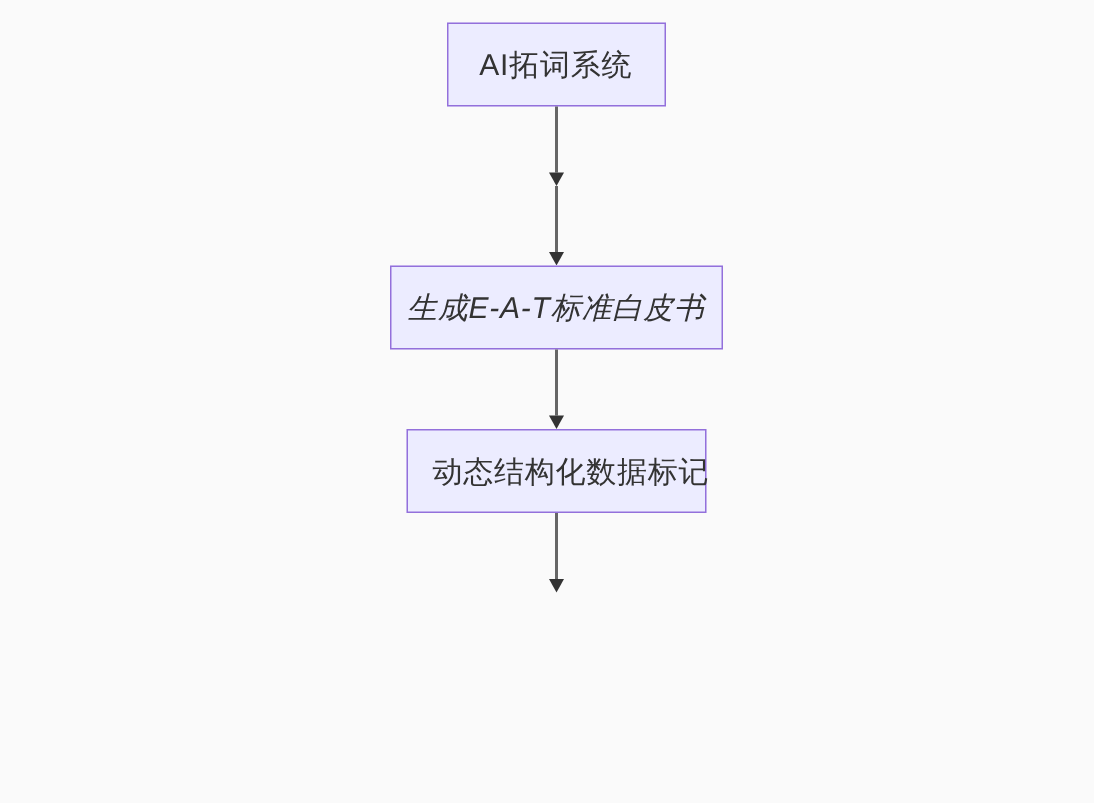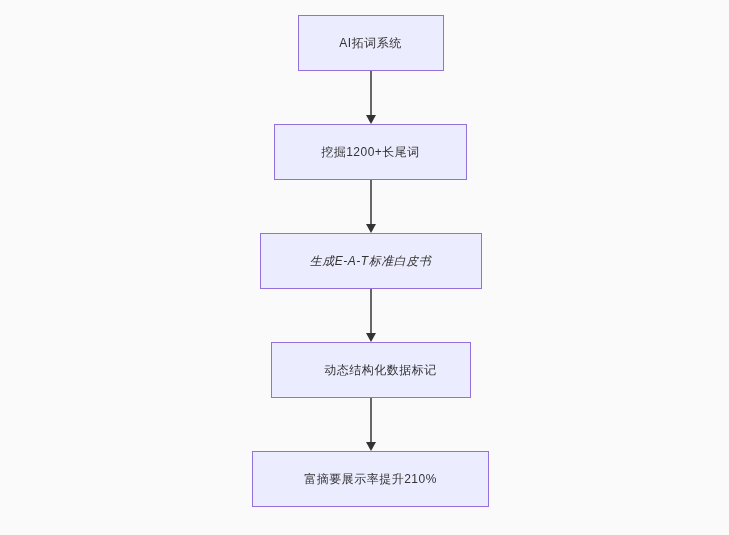--- a/index.html
+++ b/index.html
@@ -29,21 +29,21 @@
   .node {
     height: 56px;
     background: var(--node-fill);
     border: 1px solid var(--node-border);
     display: flex;
     align-items: center;
     justify-content: center;
     flex: 0 0 auto;
   }
   .node-label {
-    font-size: 12px;
+    font-size: 20px;
     color: var(--node-text);
     white-space: nowrap;
     letter-spacing: 0.5px;
   }
   .n1 { width: 146px; }
   .n2 { width: 193px; }
   .n3 { width: 222px; font-style: italic; }
   .n4 { width: 200px; padding-left: 20px; }
   .n5 { width: 237px; }
   .arrow {
@@ -72,23 +72,20 @@
 
   <div class="node n1">
     <span class="node-label">AI拓词系统</span>
   </div>
 
   <div class="arrow">
     <div class="arrow-line"></div>
     <div class="arrow-head"></div>
   </div>
 
-  <div class="node n2">
-    <span class="node-label">挖掘1200+长尾词</span>
-  </div>
 
   <div class="arrow">
     <div class="arrow-line"></div>
     <div class="arrow-head"></div>
   </div>
 
   <div class="node n3">
     <span class="node-label">生成E-A-T标准白皮书</span>
   </div>
 
@@ -99,17 +96,14 @@
 
   <div class="node n4">
     <span class="node-label">动态结构化数据标记</span>
   </div>
 
   <div class="arrow">
     <div class="arrow-line"></div>
     <div class="arrow-head"></div>
   </div>
 
-  <div class="node n5">
-    <span class="node-label">富摘要展示率提升210%</span>
-  </div>
 
 </div>
 
 </body></html>

